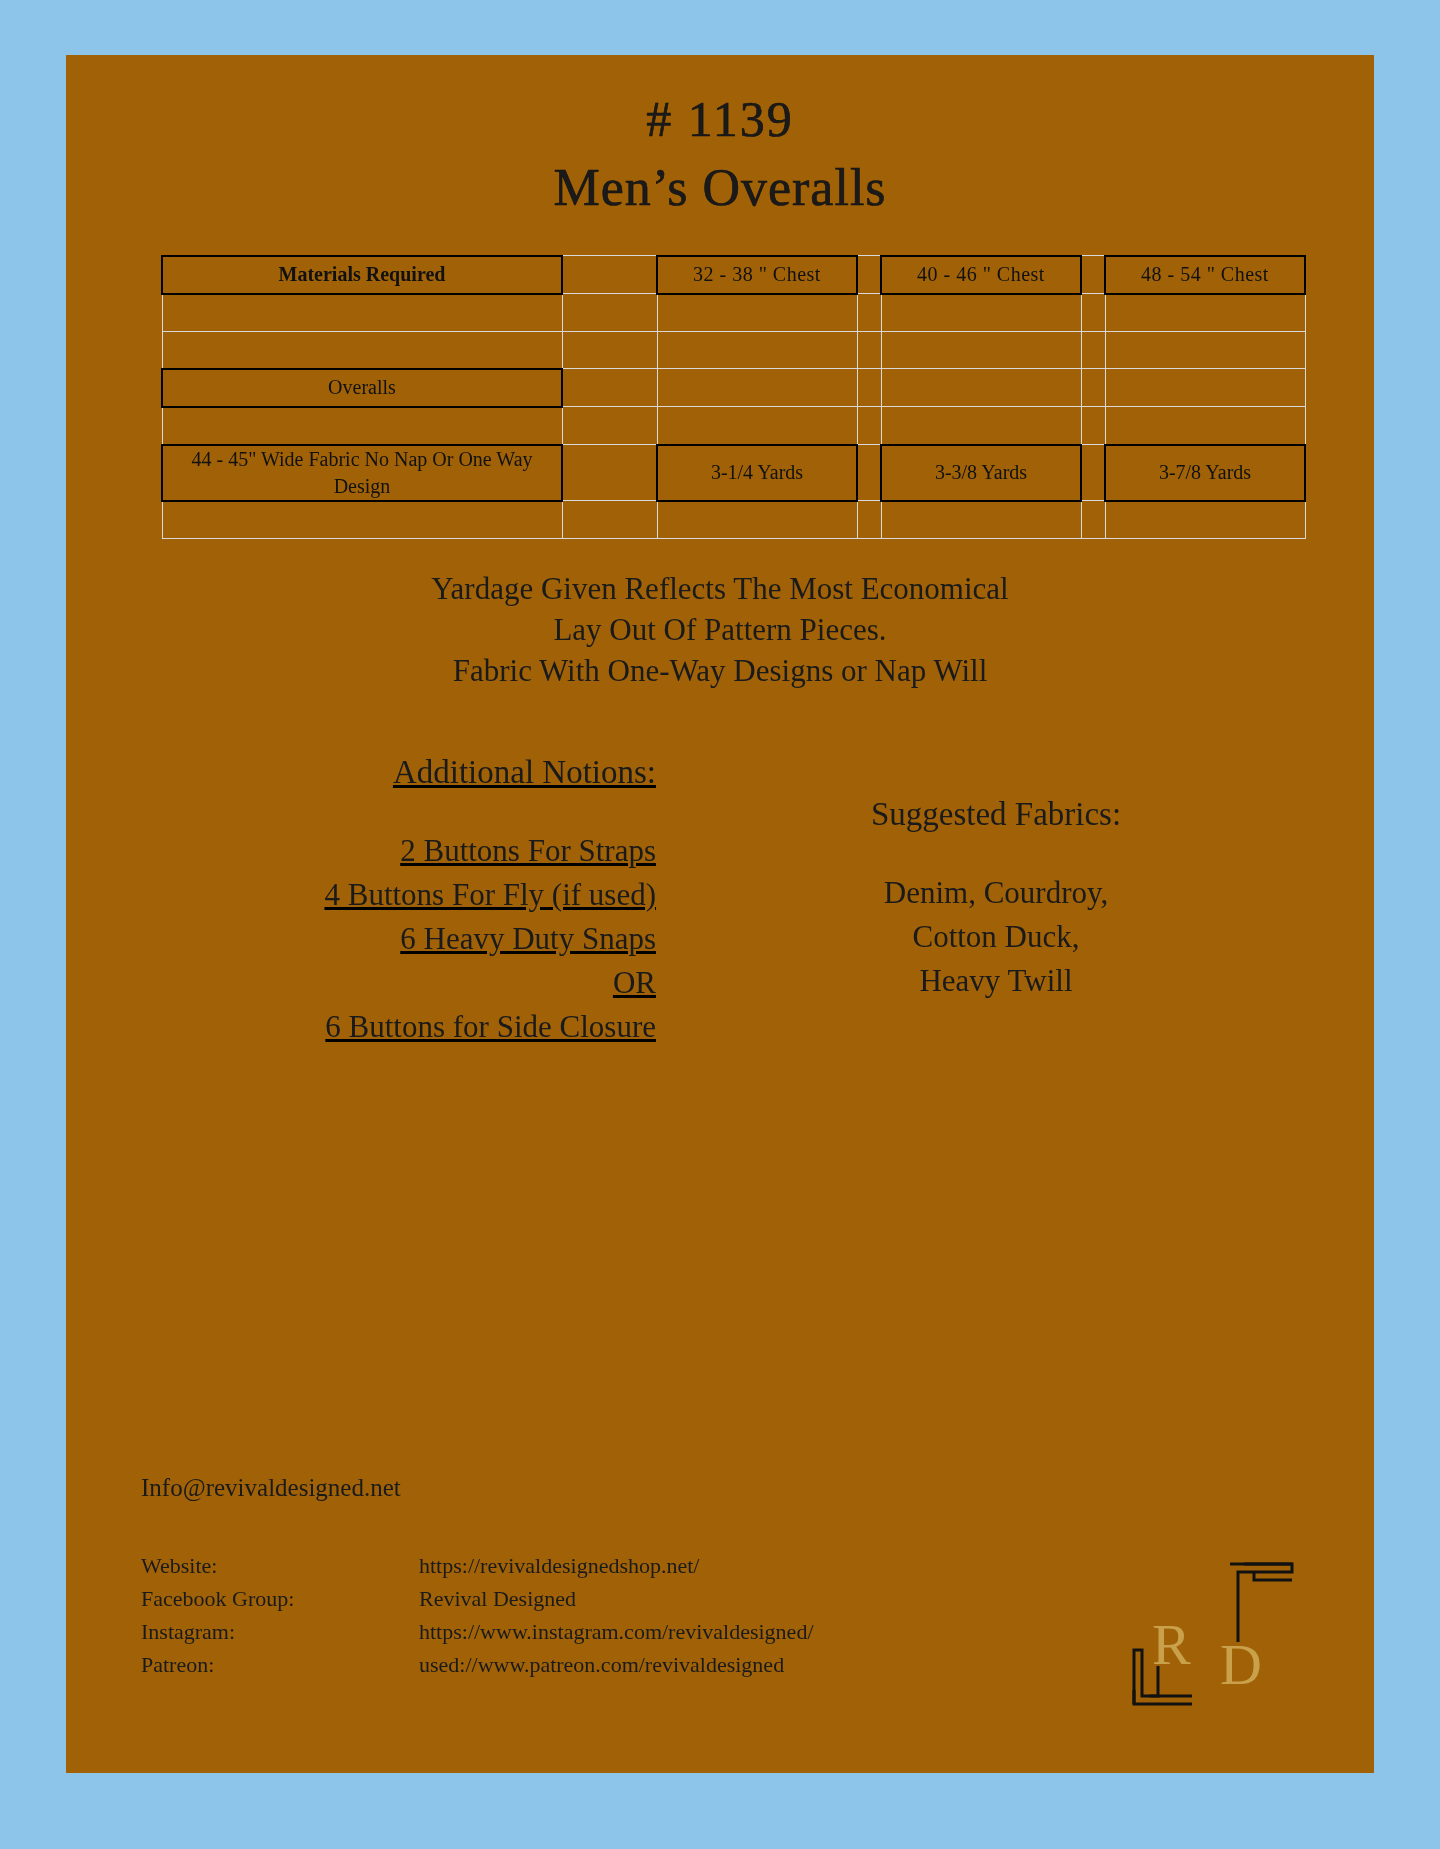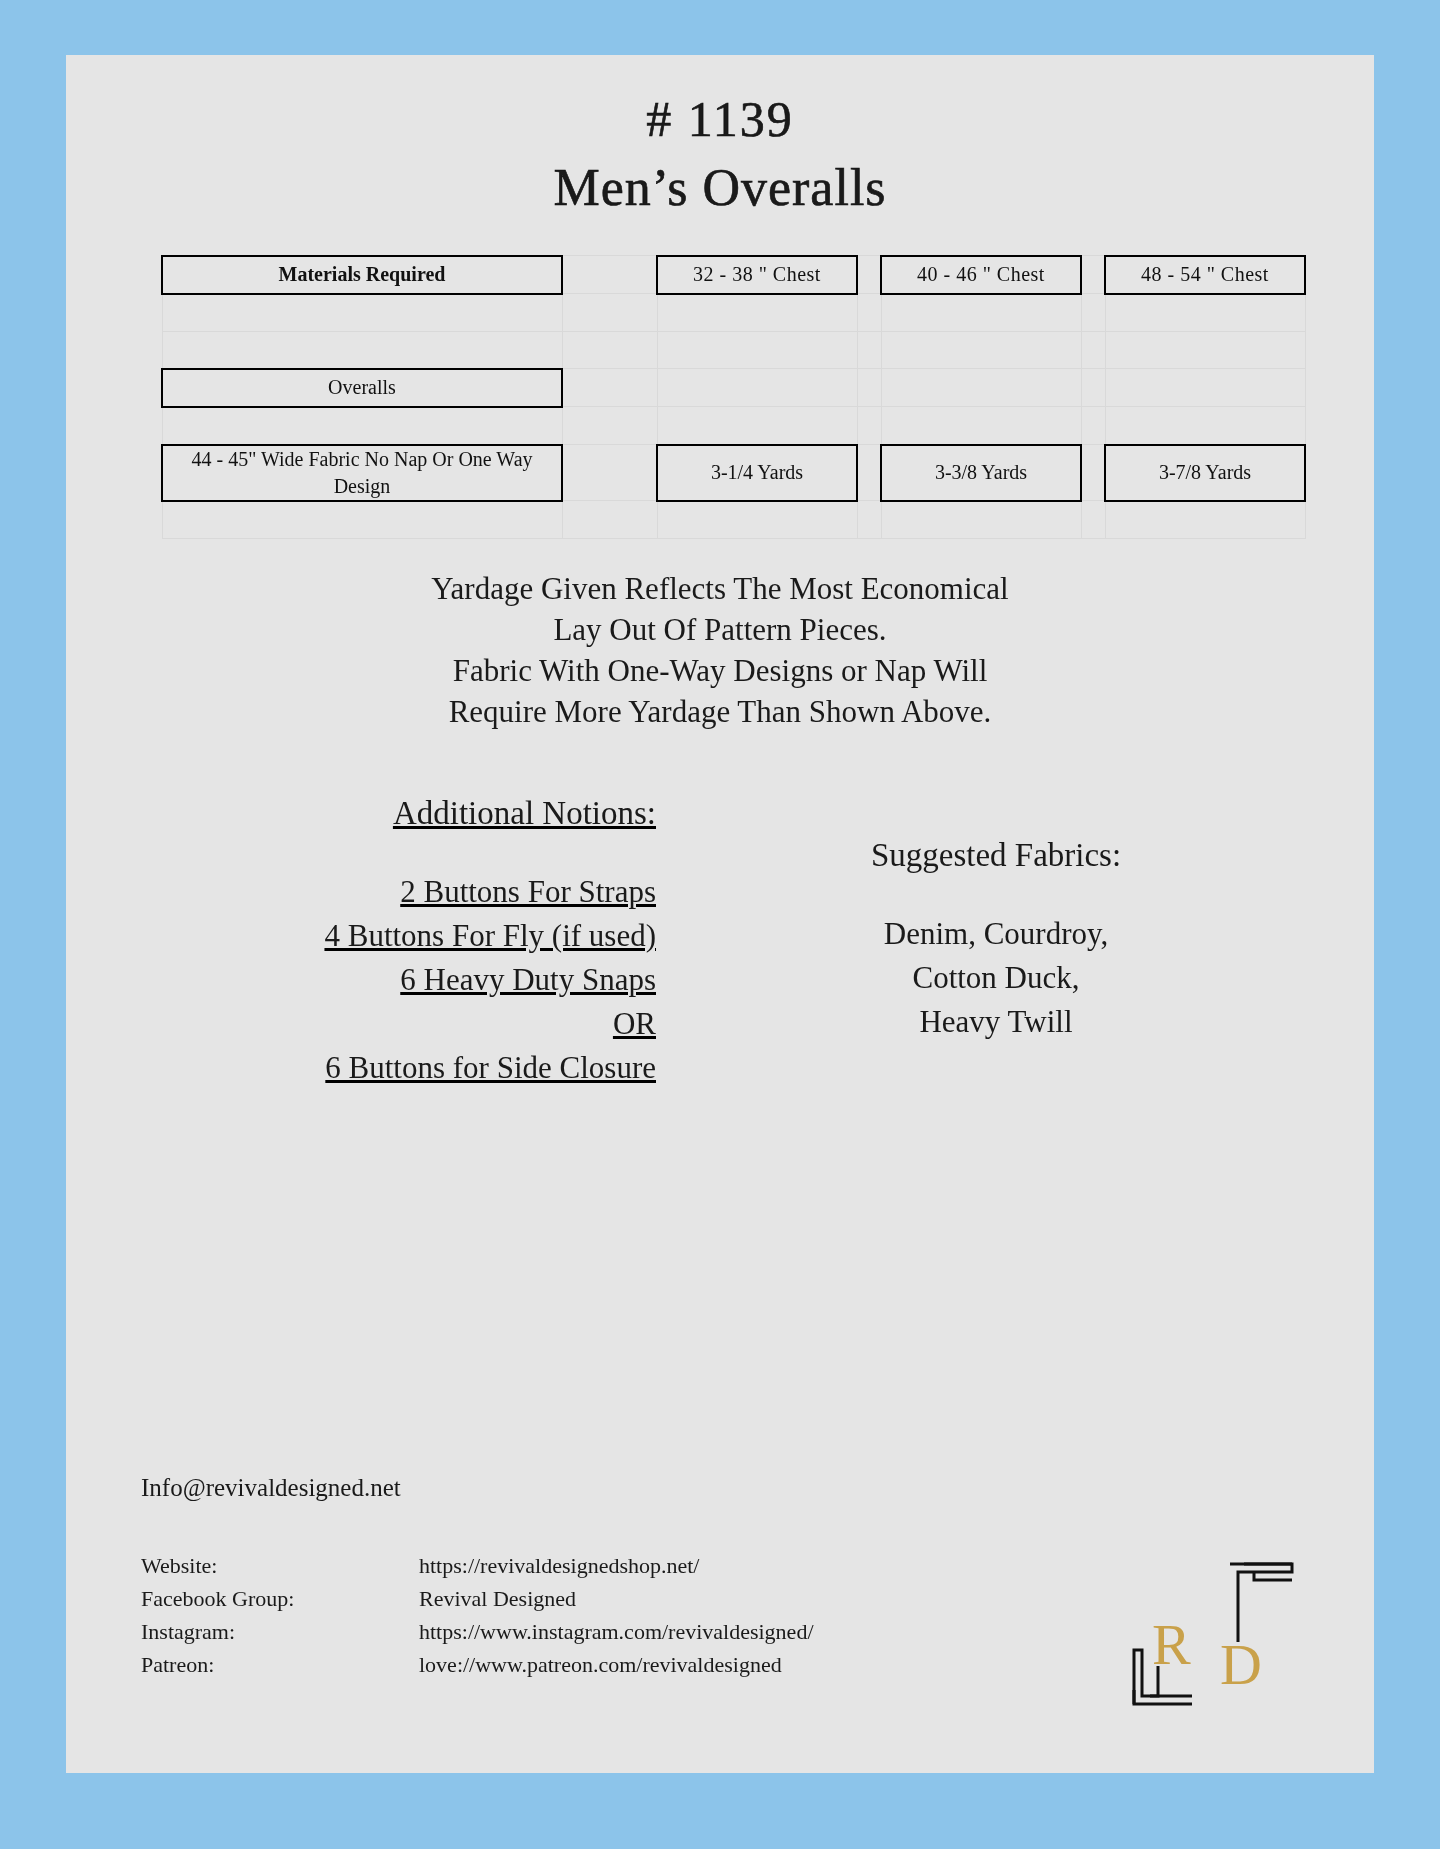--- a/index.html
+++ b/index.html
@@ -12,21 +12,21 @@
     background: #8cc4ea;
     font-family: "Liberation Serif", serif;
     overflow: hidden;
   }
   .page {
     position: absolute;
     left: 66px;
     top: 55px;
     width: 1308px;
     height: 1718px;
-    background: #e5e5e5;
+    background: #a16207;
   }
   .inner {
     position: relative;
     width: 100%;
     height: 100%;
   }
 
   
   .title-block {
     text-align: center;
@@ -285,21 +285,20 @@
             <td class="blank"></td>
           </tr>
         </tbody>
       </table>
     </div>
 
     <div class="note">
       <div>Yardage Given Reflects The Most Economical</div>
       <div>Lay Out Of Pattern Pieces.</div>
       <div>Fabric With One-Way Designs or Nap Will</div>
-      <div>Require More Yardage Than Shown Above.</div>
     </div>
 
     <div class="cols">
       <div class="notions">
         <h2>Additional Notions:</h2>
         <ul>
           <li>2 Buttons For Straps</li>
           <li>4 Buttons For Fly (if used)</li>
           <li>6 Heavy Duty Snaps</li>
           <li>OR</li>
@@ -330,21 +329,21 @@
         <div class="lrow">
           <span class="lbl">Facebook Group:</span>
           <span class="val"> Revival Designed</span>
         </div>
         <div class="lrow">
           <span class="lbl">Instagram:</span>
           <span class="val">https://www.instagram.com/revivaldesigned/</span>
         </div>
         <div class="lrow">
           <span class="lbl">Patreon:</span>
-          <span class="val">love://www.patreon.com/revivaldesigned</span>
+          <span class="val">used://www.patreon.com/revivaldesigned</span>
         </div>
       </div>
     </div>
 
     <div class="logo">
       <svg width="170" height="175" viewBox="0 0 170 175">
 
         <g fill="none" stroke="#111111" stroke-width="3">
           <path d="M104 18 L166 18 L166 26 L112 26 L112 96"></path>
           <path d="M118 18 L166 18"></path>

